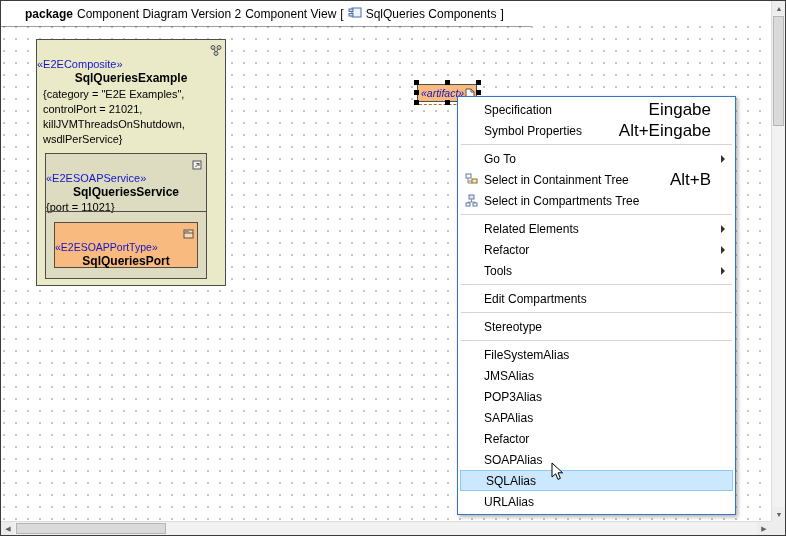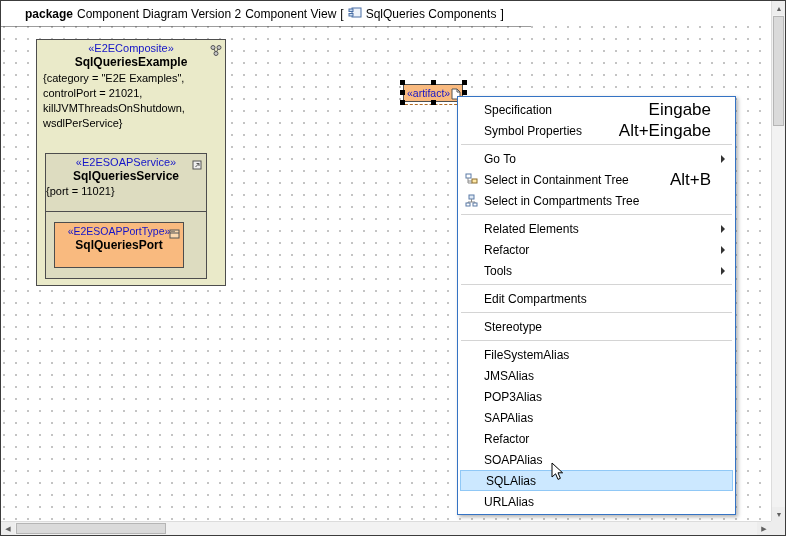--- a/index.html
+++ b/index.html
@@ -15,32 +15,32 @@
     background-image:radial-gradient(circle,var(--grid-dot,#c4c4c4) 1px,transparent 1.2px);
     background-size:12px 12px;background-position:9px 7px;}
   .frame-header{position:absolute;left:0;top:0;height:25px;width:100%;background:#fff;
     display:flex;align-items:center;gap:4px;padding-left:24px;font-size:12px;white-space:nowrap;z-index:2;}
   .frame-header .kw{font-weight:bold;}
   .frame-header .nm{font-weight:normal;}
   .tabline{position:absolute;left:0;top:0;z-index:1;}
   
   .node{border:1px solid #4d4d4d;position:absolute;}
   .composite{left:35px;top:38px;width:190px;height:247px;background:var(--composite-bg,#eaeac9);z-index:3;}
-  .stereo{color:var(--stereotype-blue,#1414c8);font-size:11px;text-align:center;padding-top:2px;}
+  .stereo{color:var(--stereotype-blue,#1414c8);font-size:11px;text-align:left;padding-top:18px;}
   .node-name{font-size:12px;font-weight:bold;text-align:center;padding-top:1px;}
   .props{font-size:11px;line-height:15px;padding:2px 6px 0 6px;}
   .corner-icon{position:absolute;right:3px;top:3px;}
   .service{left:8px;top:113px;width:162px;height:126px;background:var(--service-bg,#dddcc0);}
   .svc-port-prop{font-size:11px;text-align:left;padding-top:2px;}
   .svc-sep{position:absolute;left:0;right:0;top:57px;border-top:1px solid #4d4d4d;}
-  .porttype{left:8px;top:68px;width:130px;height:46px;background:var(--orange-bg,#f9ba7f);}
+  .porttype{left:8px;top:68px;width:144px;height:46px;background:var(--orange-bg,#f9ba7f);}
   .porttype .stereo{font-size:10.5px;}
   
-  .artifact-sel{position:absolute;left:399px;top:79px;width:67px;height:25px;z-index:4;
-    border-bottom:1px dashed #b06820;}
+  .artifact-sel{position:absolute;left:413px;top:79px;width:67px;height:25px;z-index:4;
+    border-bottom:1px dashed #b06820;font-style:italic;}
   .artifact-box{position:absolute;left:3px;top:4px;width:60px;height:18px;
     background:var(--orange-bg,#f9ba7f);border:1px solid #4d4d4d;}
   .artifact-box .a-label{color:var(--stereotype-blue,#1414c8);font-size:10.5px;padding:2px 0 0 3px;}
   .handle{position:absolute;width:5px;height:5px;background:#000;}
   
   .context-menu{position:absolute;left:456px;top:95px;width:279px;background:#fff;
     border:1px solid var(--menu-border,#3573c4);box-shadow:2px 2px 4px rgba(0,0,0,.3);
     padding:2px 0;z-index:10;}
   .menu-item{position:relative;display:flex;align-items:center;height:21px;font-size:12px;}
   .gutter{width:26px;flex:0 0 26px;display:flex;justify-content:center;align-items:center;}

